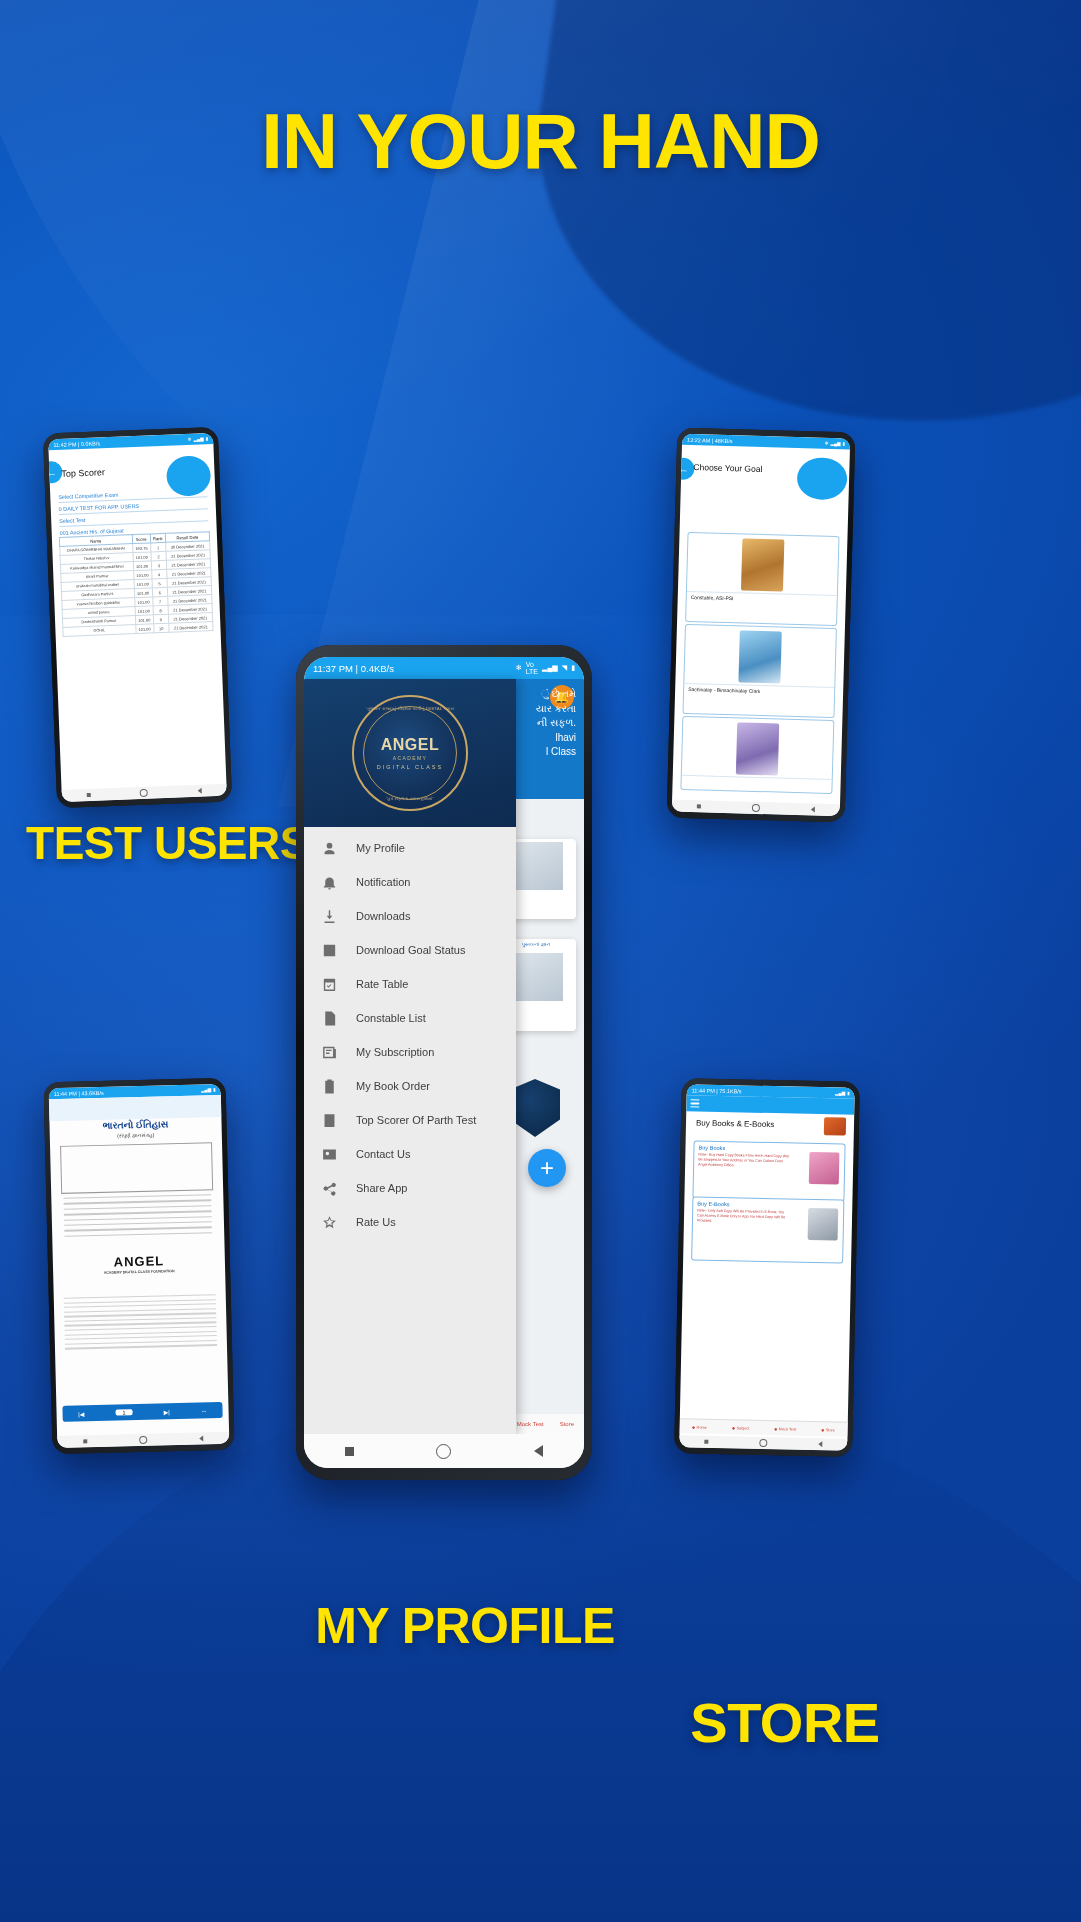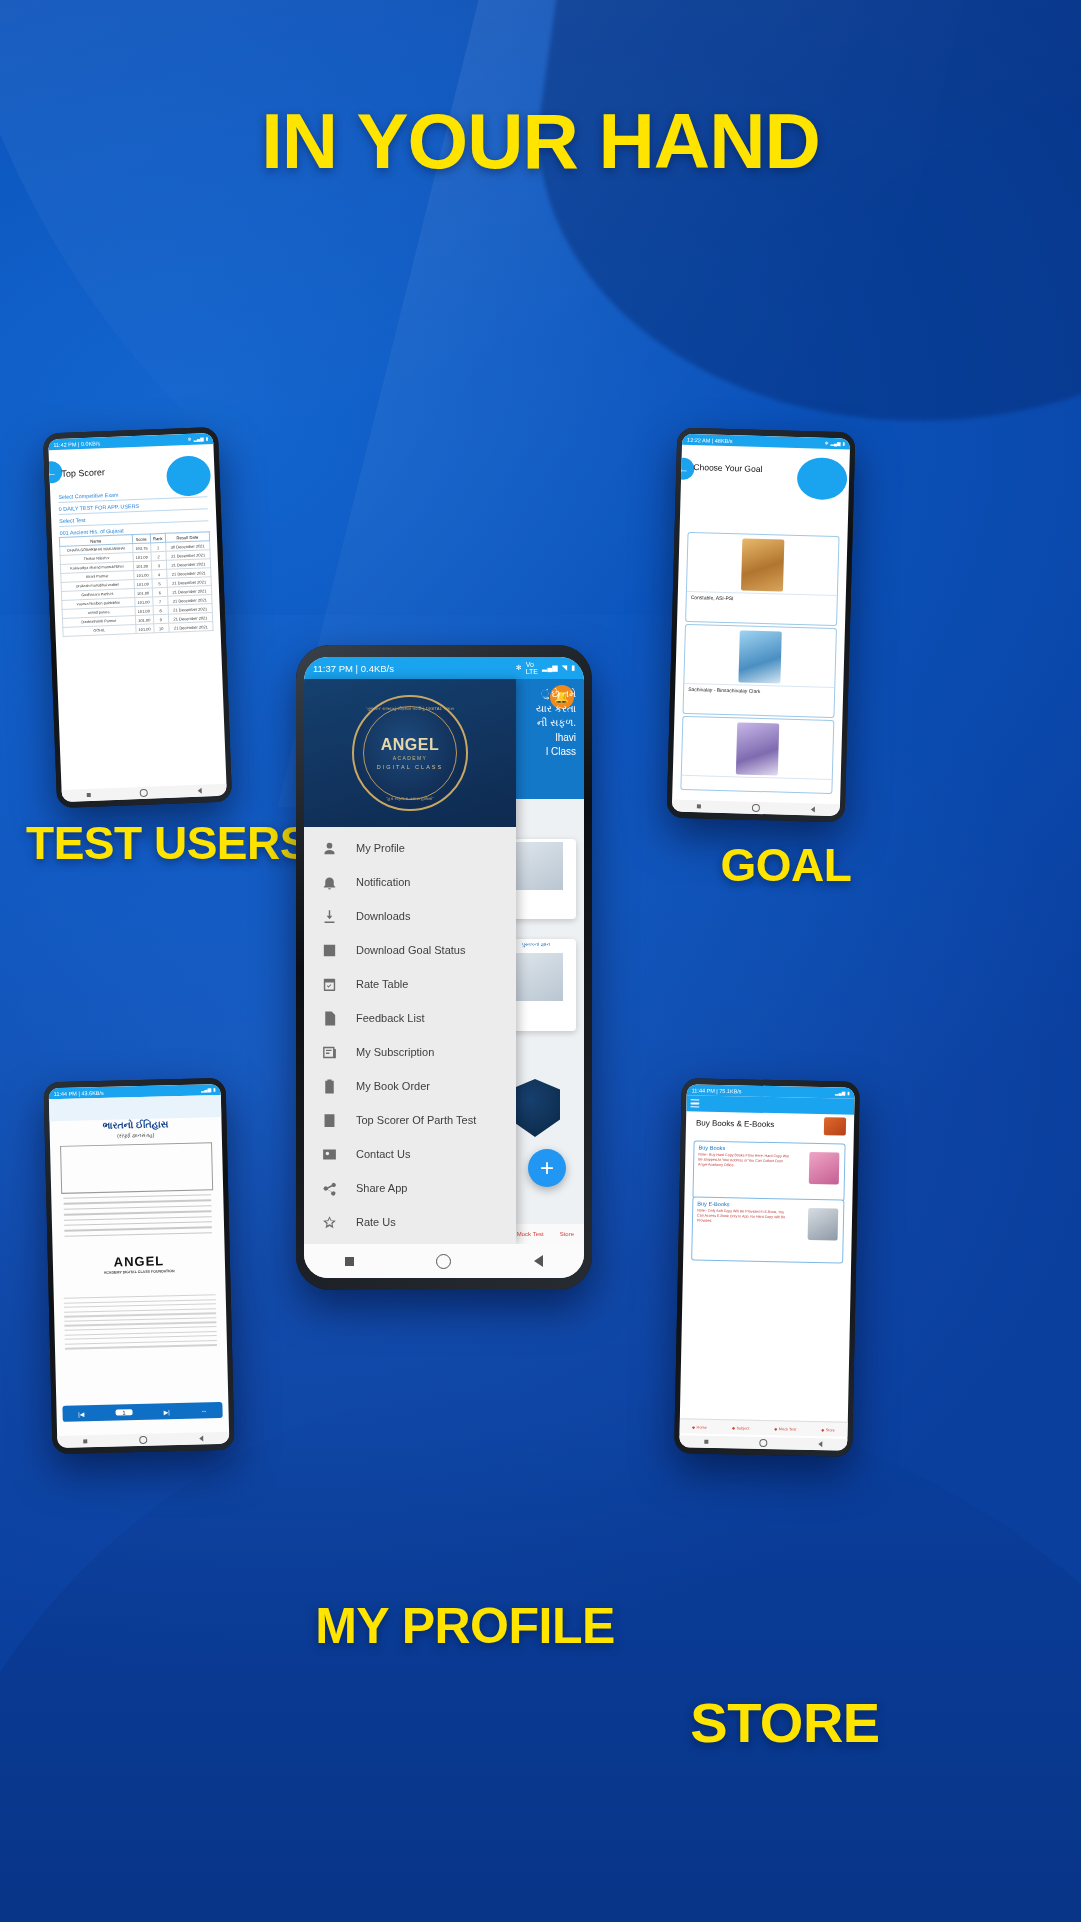--- a/index.html
+++ b/index.html
@@ -135,21 +135,21 @@
   .st-card .pic{position:absolute;right:5px;top:8px;width:30px;height:32px;border-radius:2px;
     background:linear-gradient(150deg,#f0a5c6,#c45f92);}
   .st-tabs{position:absolute;left:0;right:0;bottom:14px;height:14px;background:#f7f7f7;
     border-top:.6px solid #ddd;display:flex;align-items:center;justify-content:space-around;
     font-size:3.9px;color:#d2483c;}
   .st-tabs span{display:flex;align-items:center;gap:1.5px;}
   .st-book{position:absolute;right:8px;top:30px;width:22px;height:18px;
     background:linear-gradient(140deg,#e06a2a,#b43f18);border-radius:2px;}
 
   
-  #phone-profile{left:296px;top:645px;width:296px;height:645px;border-radius:34px;}
+  #phone-profile{left:296px;top:645px;width:296px;height:835px;border-radius:34px;}
   #phone-profile .bezel{background:linear-gradient(150deg,#3a4149,#0b0e12 40%,#272c33);}
   #phone-profile .screen{left:8px;top:12px;right:8px;bottom:12px;border-radius:24px;background:#fff;}
   .cp-status{position:absolute;left:0;right:0;top:0;height:22px;background:#1aa3ef;
     display:flex;align-items:center;justify-content:space-between;padding:0 9px;
     color:#fff;font-size:9.5px;}
   .cp-status .right{display:flex;align-items:center;gap:4px;font-size:7px;}
 
   
   .cp-page{position:absolute;left:0;right:0;top:22px;bottom:34px;background:#eef1f4;overflow:hidden;}
   .cp-page-top{position:absolute;left:0;right:0;top:0;height:120px;background:#1478c9;}
@@ -366,23 +366,20 @@
         <div class="lbl"></div>
       </div>
 
       <div class="navbar-bottom snav">
         <span class="sq"></span>
         <span class="ci"></span>
         <span class="tr"></span>
       </div>
     </div>
   </div>
-  <div class="caption" id="cap-goal">
-    <span>GOAL</span>
-  </div>
 
   <div class="phone sphone" id="phone-pdf">
     <div class="bezel"></div>
     <div class="screen">
 
       <div class="notchbar sbar">
         <span>11:44 PM | 43.6KB/s</span>
         <span class="right">
           <span>▂▄▆</span>
           <span>▮</span>
@@ -591,21 +588,21 @@
                 </svg>
               </span>
               <span class="mi-label">Rate Table</span>
             </div>
             <div class="menu-item">
               <span class="mi-icon">
                 <svg viewBox="0 0 24 24">
                   <path d="M6 2h9l5 5v15H6V2zm3 8h8v2H9v-2zm0 4h8v2H9v-2zm0-8h5v2H9V6z"></path>
                 </svg>
               </span>
-              <span class="mi-label">Feedback List</span>
+              <span class="mi-label">Constable List</span>
             </div>
             <div class="menu-item">
               <span class="mi-icon">
                 <svg viewBox="0 0 24 24">
                   <path d="M3 4h16v16H3V4zm2 2v12h12V6H5zm14 1h2v13h-2V7zM7 8h8v2H7V8zm0 4h5v2H7v-2z"></path>
                 </svg>
               </span>
               <span class="mi-label">My Subscription</span>
             </div>
             <div class="menu-item">

